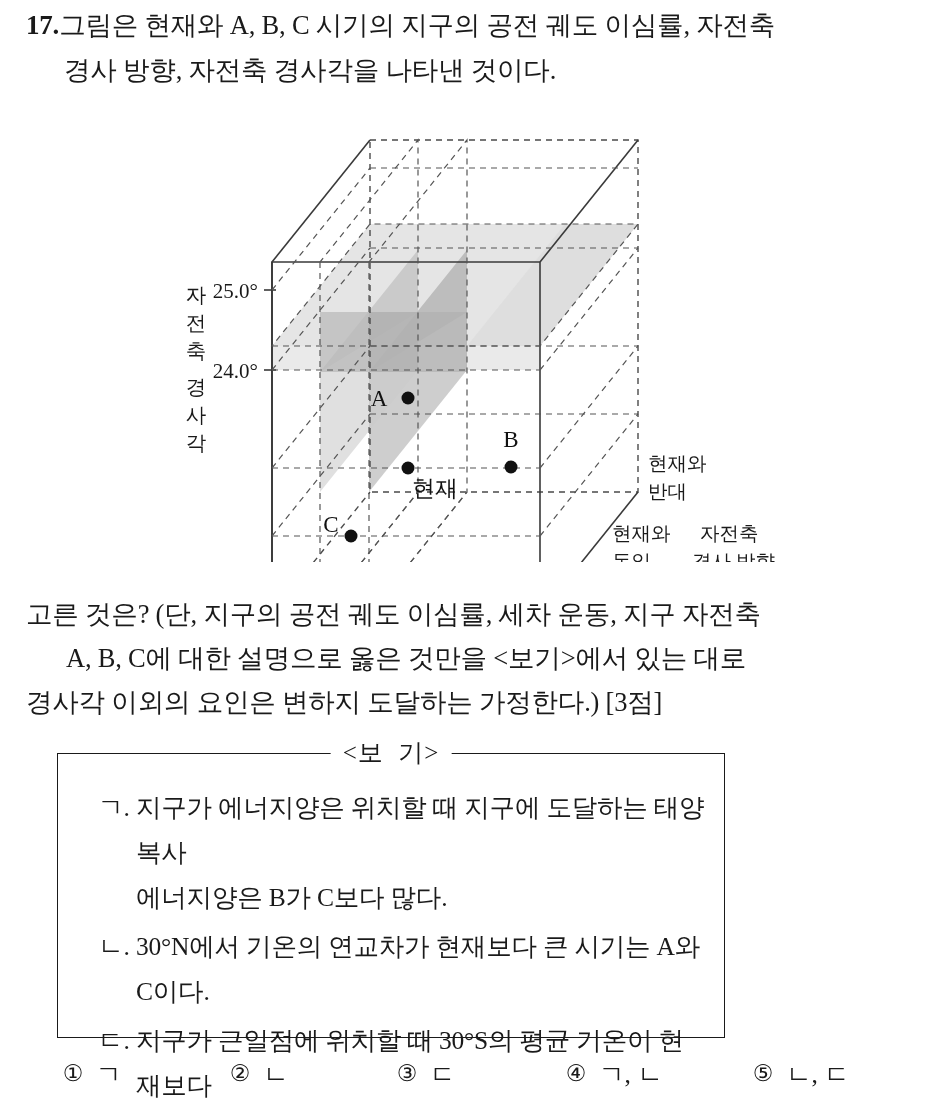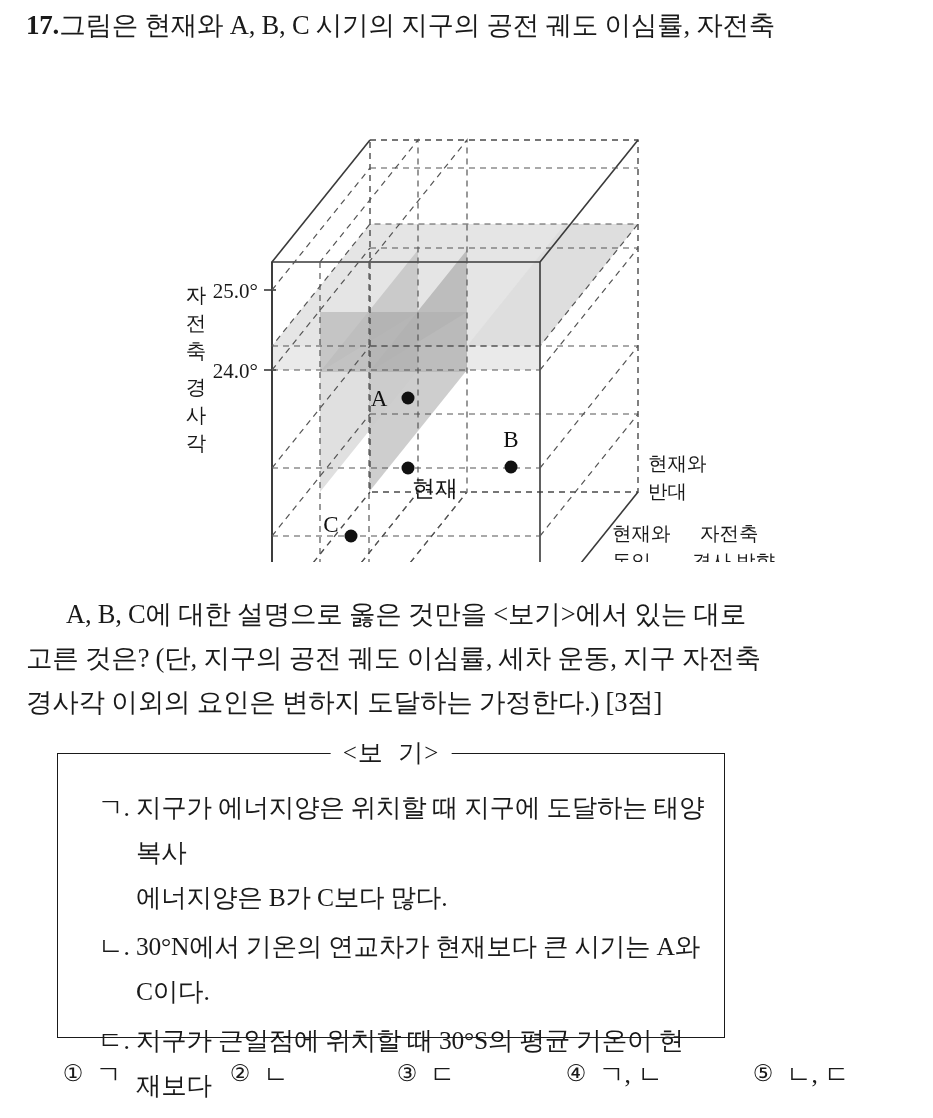--- a/index.html
+++ b/index.html
@@ -164,20 +164,21 @@
     font-family: "Liberation Serif", "DejaVu Serif", serif;
     font-size: 19.5px;
     fill: #1a1a1a;
   }
 </style>
 </head>
 <body>
 
 <div id="question-stem">
   <div class="stem-line stem-line-1"><span class="stem-num">17.</span><span>그림은 현재와 A, B, C 시기의 지구의 공전 궤도 이심률, 자전축</span></div>
+  <div class="stem-line stem-line-2">경사 방향, 자전축 경사각을 나타낸 것이다.</div>
 </div>
 
 <div id="figure-block">
 <svg id="figure-svg" width="933" height="440" viewBox="0 0 933 440" xmlns="http://www.w3.org/2000/svg">
 
   <polygon points="272,224 540,224 638,102 370,102" fill="#e4e4e4" stroke="none" opacity="0.95"></polygon>
 
   <polygon points="320,250 320,370 418,248 418,128" fill="#dedede" stroke="none" opacity="0.95"></polygon>
 
   <polygon points="369,250 369,370 467,248 467,128" fill="#cacaca" stroke="none" opacity="0.92"></polygon>
@@ -274,22 +275,22 @@
   <text class="side-label" x="550" y="508" text-anchor="start">현재와</text>
   <text class="side-label" x="550" y="536" text-anchor="start">반대</text>
 
   <text class="side-label" x="700" y="418" text-anchor="start">자전축</text>
   <text class="side-label" x="692" y="446" text-anchor="start">경사 방향</text>
 
 </svg>
 </div>
 
 <div id="prompt-paragraph">
+  <div class="prompt-line">고른 것은? (단, 지구의 공전 궤도 이심률, 세차 운동, 지구 자전축</div>
   <div class="prompt-line prompt-line-1">A, B, C에 대한 설명으로 옳은 것만을 &lt;보기&gt;에서 있는 대로</div>
-  <div class="prompt-line">고른 것은? (단, 지구의 공전 궤도 이심률, 세차 운동, 지구 자전축</div>
   <div class="prompt-line">경사각 이외의 요인은 변하지 도달하는 가정한다.) [3점]</div>
 </div>
 
 <div id="bogi-box">
   <div id="bogi-legend">&lt;보  기&gt;</div>
   <div id="bogi-items">
 
     <div class="bogi-item">
       <span class="bogi-marker">ㄱ.</span>
       <span class="bogi-text">

